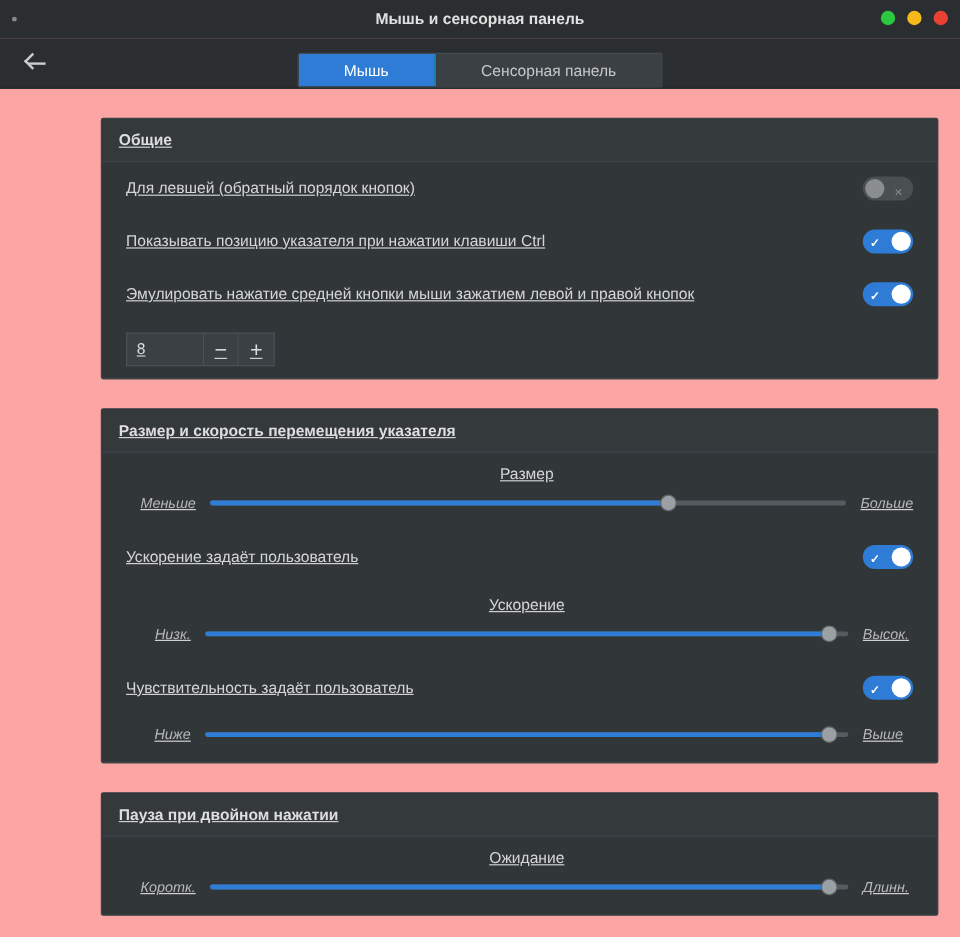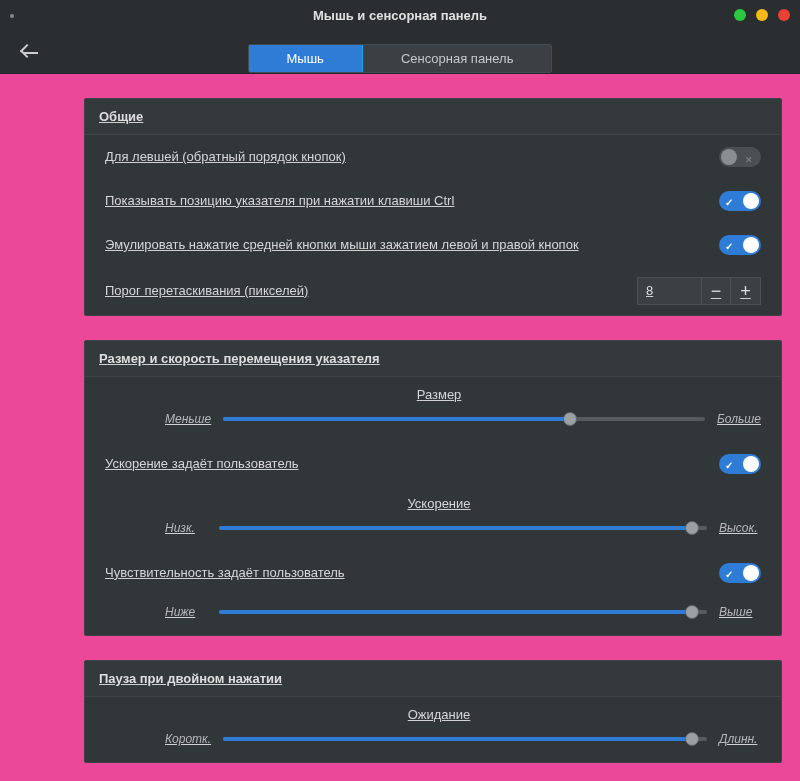--- a/index.html
+++ b/index.html
@@ -5,21 +5,21 @@
     * { margin: 0; padding: 0; box-sizing: border-box; }
     body {
       font-family: -apple-system, "Segoe UI", "Helvetica Neue", Arial, sans-serif;
       background: #1a1e20;
       width: 800px;
       height: 781px;
       overflow: hidden;
       color: #d0d0d0;
       font-size: 13px;
     }
-    .window { width: 800px; height: 781px; background: #ec4899; display: flex; flex-direction: column; }
+    .window { width: 800px; height: 781px; background: #fca5a5; display: flex; flex-direction: column; }
     .titlebar {
       height: 32px;
       background: #2a2e30;
       display: flex;
       align-items: center;
       justify-content: center;
       position: relative;
       border-bottom: 1px solid #2a2e30;
     }
     .titlebar .title { font-weight: 600; color: #e0e0e0; font-size: 13px; }
@@ -115,21 +115,21 @@
       color:#ddd; display:flex; align-items:center; justify-content:center;
       font-size: 18px; line-height: 1;
     }
     .stepper .btn + .btn { border-left: none; }
     .stepper .value + .btn { }
 
     .slider-block { padding: 10px 20px 16px 32px; }
     .slider-title { text-align:center; color:#d6d6d6; font-size:13px; margin-bottom: 10px; }
     .slider-row { display:flex; align-items:center; gap: 12px; }
     .slider-side { font-style: italic; color:#b8b8b8; font-size:12px; min-width: 42px; }
-    .slider-side.left { text-align:left;margin-left:48px; }
+    .slider-side.left { text-align:right; }
     .slider-side.right { text-align:left; }
     .slider-track {
       flex:1; height: 4px; background:#555b5f; border-radius:2px; position:relative;
     }
     .slider-fill {
       position:absolute; left:0; top:0; height:100%; background:#2e7cd6; border-radius:2px;
     }
     .slider-thumb {
       position:absolute; top:50%; transform:translate(-50%,-50%);
       width:14px; height:14px; border-radius:50%; background:#9aa0a4;
@@ -191,21 +191,20 @@
         <div class="row-label">Эмулировать нажатие средней кнопки мыши зажатием левой и правой кнопок</div>
         <div class="row-control">
           <div class="toggle on">
             <div class="check"></div>
             <div class="knob"></div>
           </div>
         </div>
       </div>
 
       <div class="row">
-        <div class="row-label">Порог перетаскивания (пикселей)</div>
         <div class="row-control">
           <div class="stepper">
             <div class="value">8</div>
             <div class="btn">−</div>
             <div class="btn">+</div>
           </div>
         </div>
       </div>
     </div>
 

